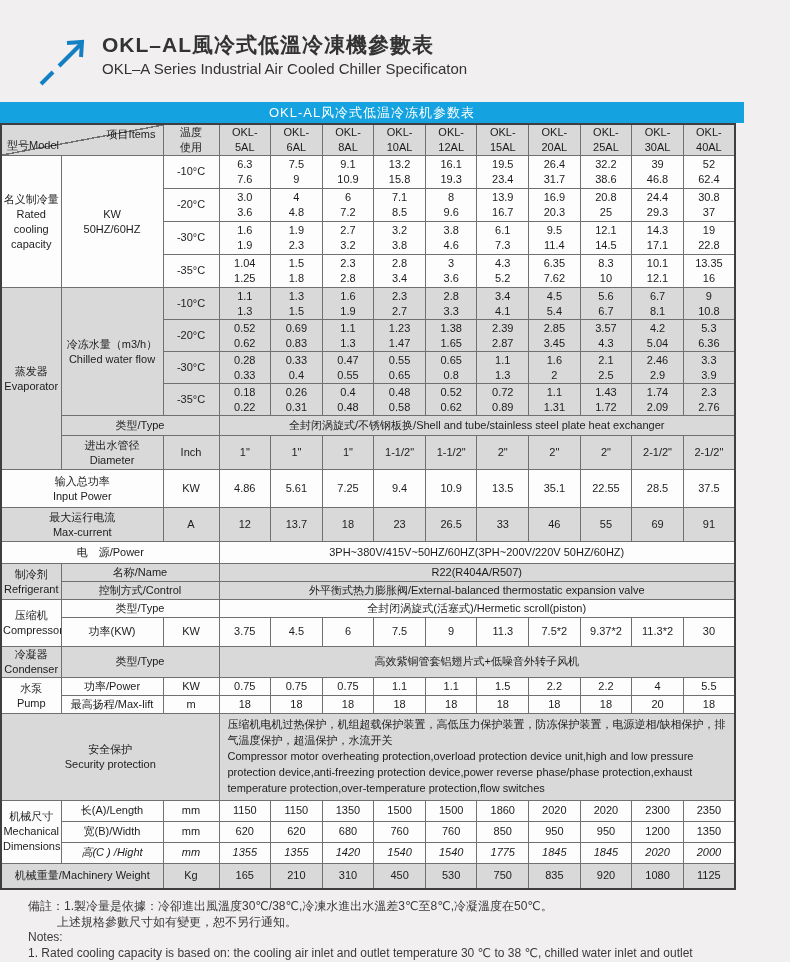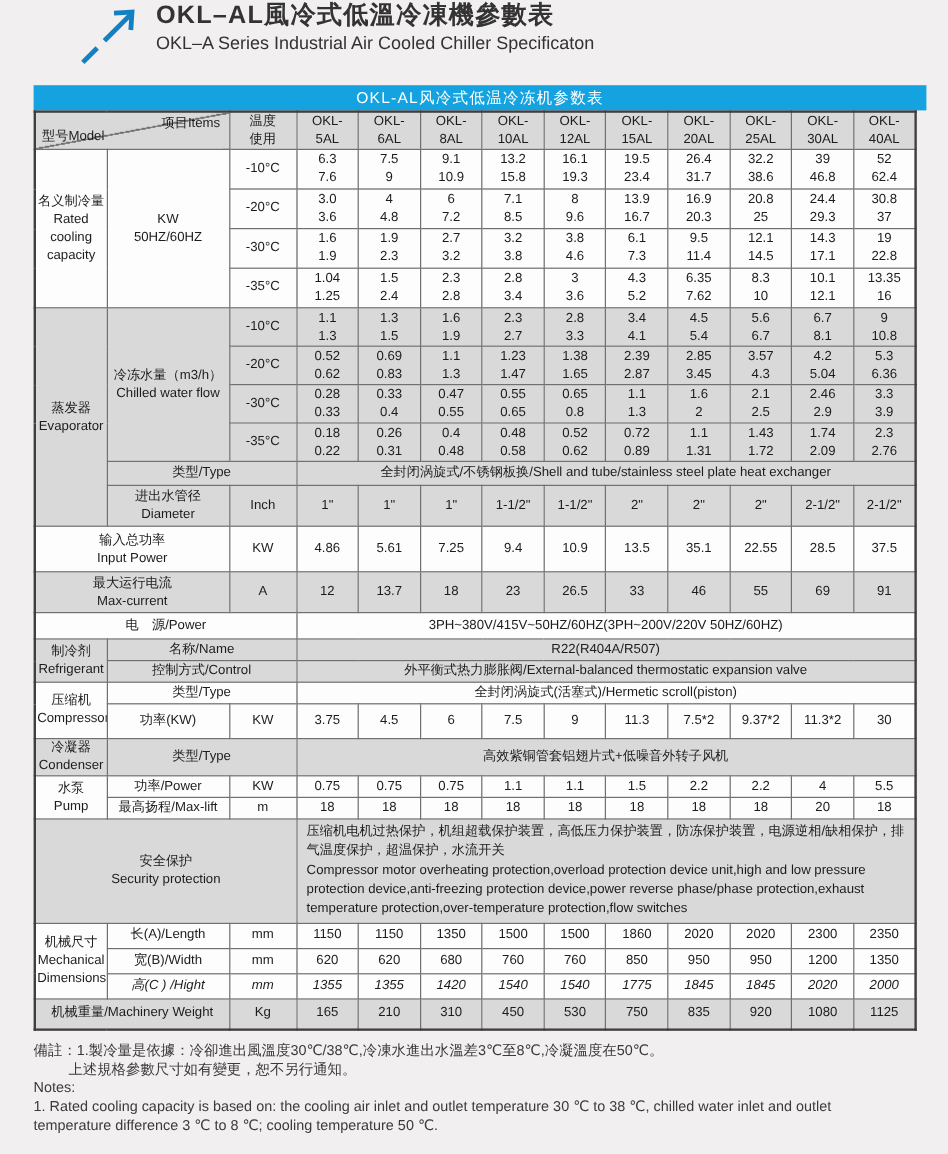--- a/index.html
+++ b/index.html
@@ -3,26 +3,26 @@
 <meta charset="utf-8">
 <style>
   html,body{margin:0;padding:0;}
   body{
     width:790px;height:962px;overflow:hidden;
     background:#f1eff0;
     font-family:"Liberation Sans","DejaVu Sans",sans-serif;
     color:#222;
   }
   
-  .page-header{display:flex;align-items:flex-start;padding:0 0 10px 34px;margin-left:28px;}
+  .page-header{display:flex;align-items:flex-start;padding:32px 0 10px 34px;}
   .logo{margin:4px 10px 0 0;flex:0 0 auto;}
   .title-zh{font-size:21px;font-weight:700;color:#333;letter-spacing:1px;margin:0;line-height:1.25;}
   .title-en{font-size:15px;font-weight:400;color:#333;margin:1px 0 0 0;line-height:1.3;}
   
-  .table-wrap{margin-left:28px;width:744px;}
+  .table-wrap{width:744px;}
   .banner{
     height:21px;line-height:21px;background:#14a3e0;color:#fff;
     text-align:center;font-size:13px;font-weight:500;letter-spacing:1px;
   }
   table{border-collapse:collapse;table-layout:fixed;width:734px;border:2px solid #3f3f3f;}
   td{
     border:1px solid #707070;text-align:center;vertical-align:middle;
     padding:0 1px;font-size:11px;color:#1c1c1c;line-height:1.25;
     overflow:hidden;
   }
@@ -273,21 +273,21 @@
           </td>
         </tr>
         <tr class="w" style="height: 33px;">
           <td>-35°C</td>
           <td>
             <div>1.04</div>
             <div>1.25</div>
           </td>
           <td>
             <div>1.5</div>
-            <div>2.4</div>
+            <div>1.8</div>
           </td>
           <td>
             <div>2.3</div>
             <div>2.8</div>
           </td>
           <td>
             <div>2.8</div>
             <div>3.4</div>
           </td>
           <td>

